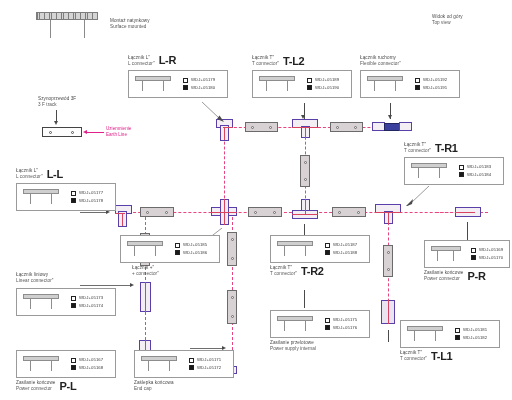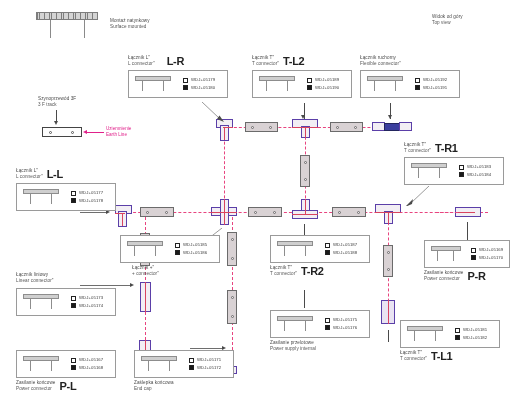--- a/index.html
+++ b/index.html
@@ -280,21 +280,21 @@
     </svg>
   </div>
 
   <div class="abs" style="left:303.5px;top:224px;width:0.7px;height:20px;background:#4a4a4a;"></div>
   <div class="abs" style="left:303.5px;top:290px;width:0.7px;height:18px;background:#4a4a4a;"></div>
   <div class="abs" style="left:467px;top:222px;width:0.7px;height:18px;background:#4a4a4a;"></div>
   <div class="abs" style="left:388px;top:330px;width:0.7px;height:12px;background:#4a4a4a;"></div>
   <div class="abs" style="left:145px;top:368px;width:0.7px;height:10px;background:#4a4a4a;"></div>
 
   <div class="abs" style="left:128px;top:55px;">
-    <div style="display:flex;align-items:center;gap:12px;">
+    <div style="display:flex;align-items:flex-start;gap:4px;">
       <div class="cap">
         <div>Łącznik L"</div>
         <div class="l2">L connector"</div>
       </div>
       <div class="bigcode">L-R</div>
     </div>
   </div>
   <div class="specbox abs" style="left:128px;top:70px;width:100px;height:28px;">
     <div class="spec-ico">
       <div class="fix-bar"></div>

